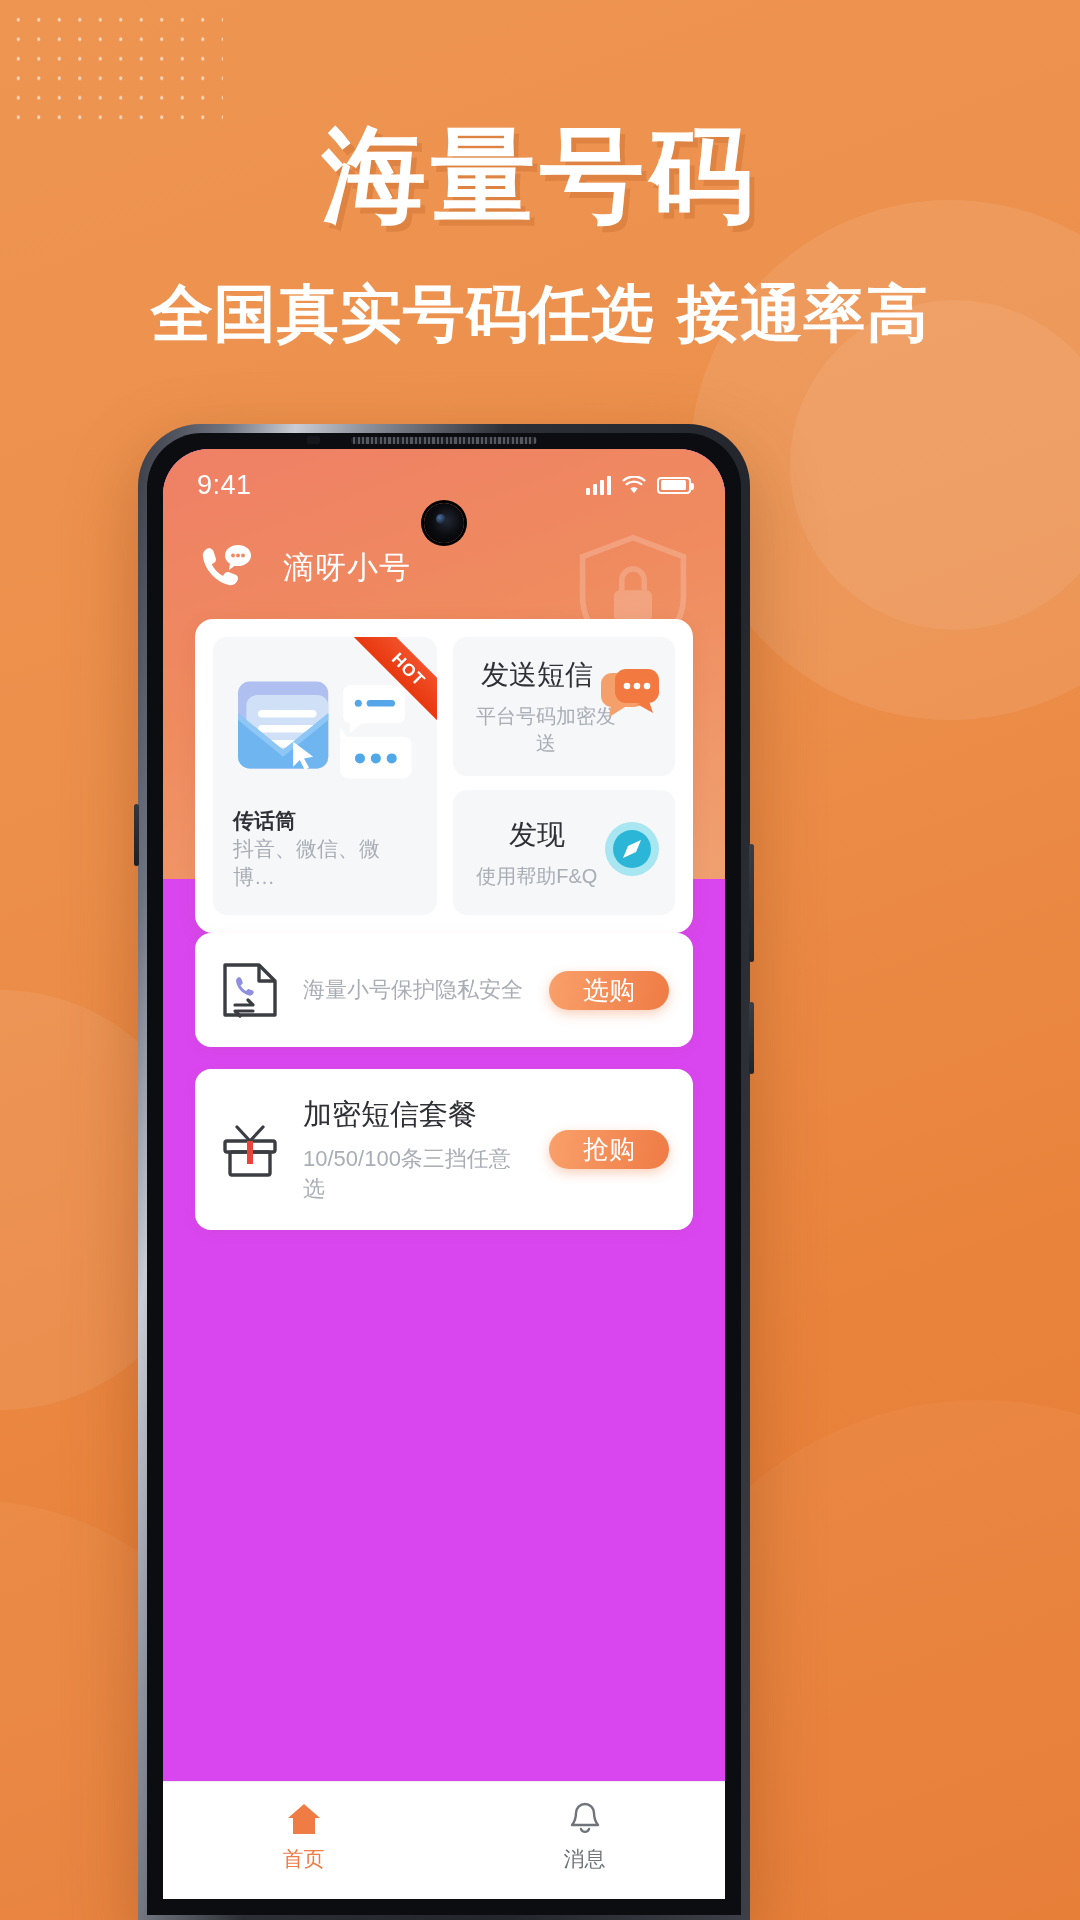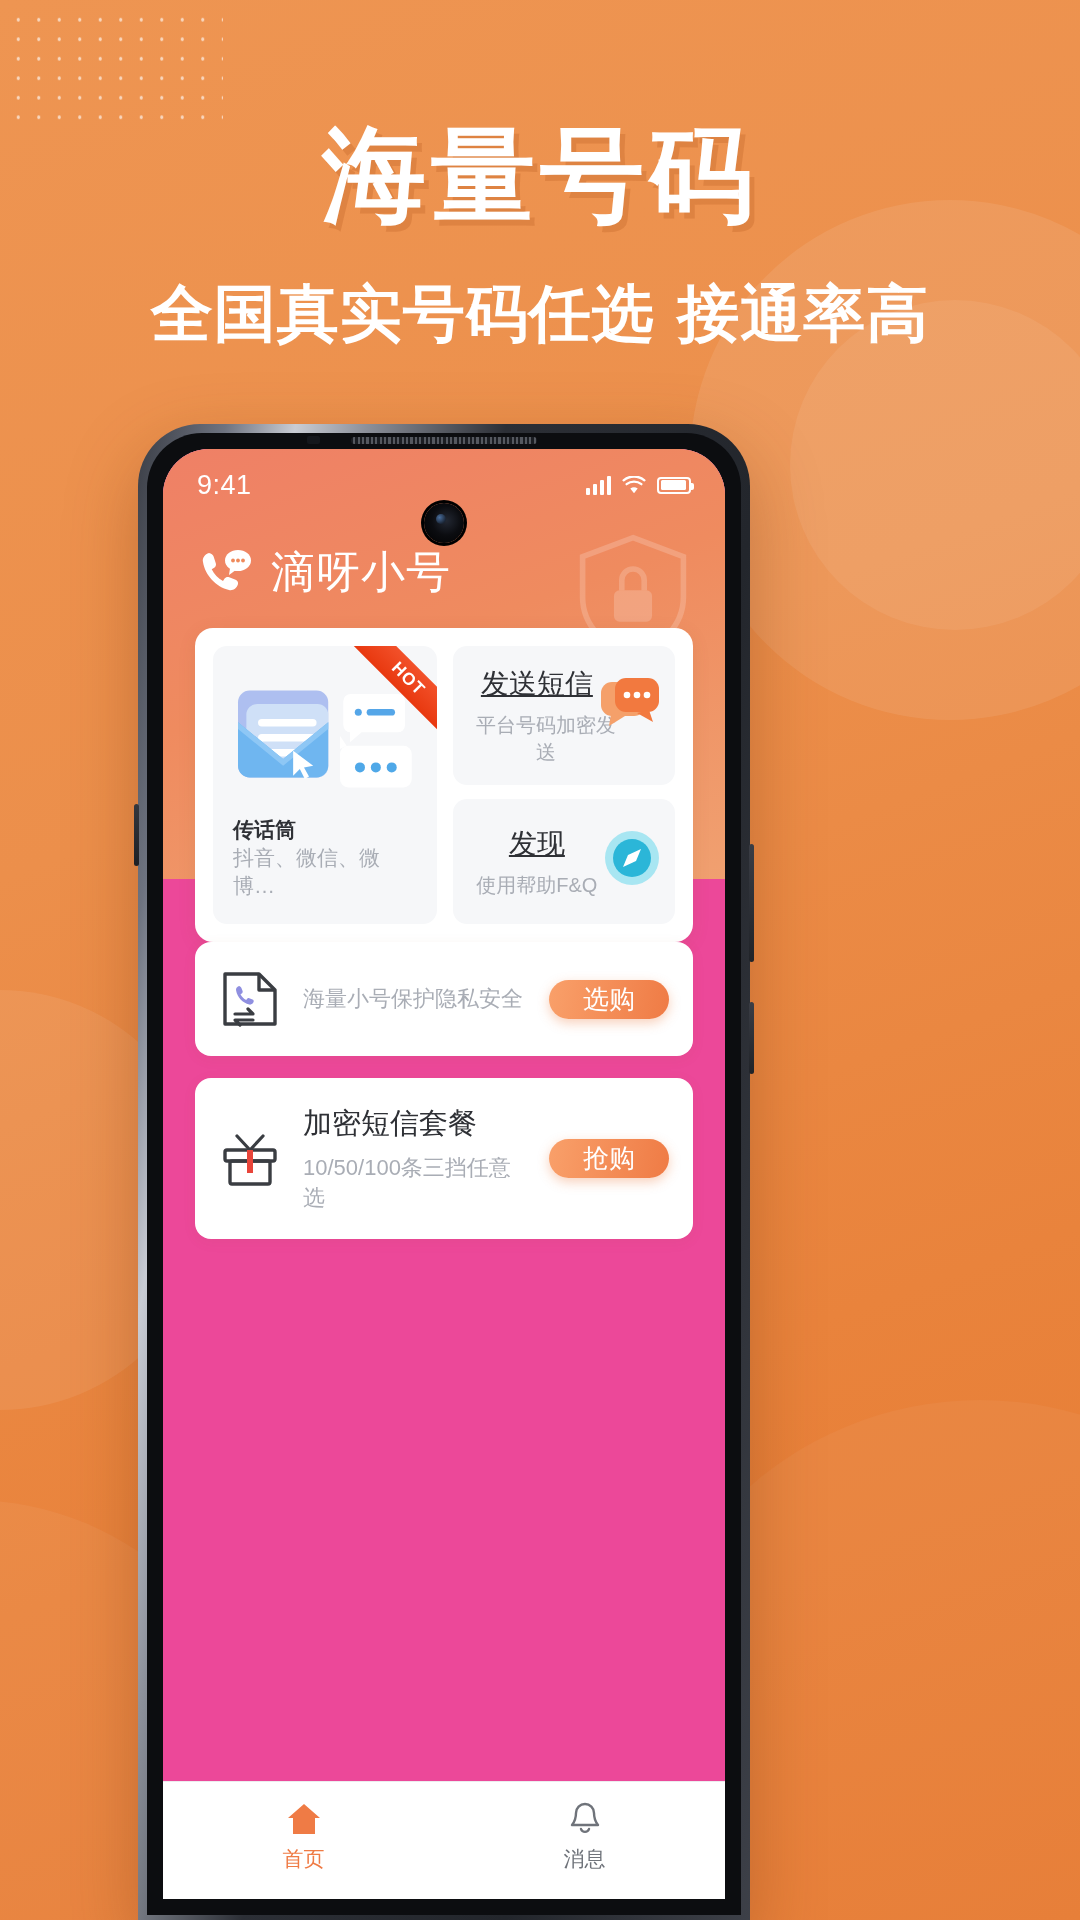--- a/index.html
+++ b/index.html
@@ -116,21 +116,21 @@
   .side-btn.vol { top: 420px; height: 118px; }
   .side-btn.pwr { top: 578px; height: 72px; }
   .side-btn-l {
     position: absolute; left: -4px; top: 380px; width: 5px; height: 62px;
     border-radius: 3px; background: linear-gradient(180deg,#34373e,#1d2025);
   }
 
   
   #app-screen {
     position: absolute; inset: 0;
-    background: #ec4899;
+    background: #d946ef;
     display: flex; flex-direction: column;
   }
   #app-header-bg {
     position: absolute; left: 0; top: 0; right: 0; height: 430px;
     background: linear-gradient(160deg, #ef8066 0%, #ef8b5f 45%, #f0a070 100%);
   }
   #header-shield {
     position: absolute; right: 36px; top: 84px;
     width: 112px; height: 128px; z-index: 1; opacity: .45;
   }
@@ -153,21 +153,21 @@
   }
   #battery::before{content:"";position:absolute;left:1.5px;top:1.5px;bottom:1.5px;right:3px;background:#fff;border-radius:1.5px;}
   #battery::after{content:"";position:absolute;right:-5px;top:4px;width:3px;height:7px;background:#fff;border-radius:0 2px 2px 0;}
 
   #app-title-row {
     position: relative; z-index: 10;
     display: flex; align-items: center; gap: 16px;
     padding: 22px 0 0 36px;
   }
   #app-title-text {
-    color: #fff; font-size: 44px; font-weight: 500; letter-spacing: 1px;
+    color: #fff; font-size: 31px; font-weight: 500; letter-spacing: 1px; margin-left: 12px;
   }
 
   #content-scroll { position: relative; z-index: 10; padding: 0 32px; }
 
   
   #feature-panel {
     margin-top: 26px;
     background: #fff;
     border-radius: 18px;
     padding: 18px;
@@ -191,21 +191,21 @@
   .mg-title { font-size: 21px; color: #2f3136; font-weight: 700; }
   .mg-sub { font-size: 21px; color: #a9adb5; }
 
   .right-col { width: 50%; display: flex; flex-direction: column; gap: 14px; }
   .mini-card {
     background: #f6f7f9; border-radius: 14px;
     padding: 20px 18px; position: relative;
     height: 50%;
     display:flex; flex-direction: column; justify-content: center;
   }
-  .mini-title { font-size: 28px; color:#2f3136; font-weight:500; text-align:center; margin-bottom: 9px; text-decoration: underline;}
+  .mini-title { font-size: 28px; color:#2f3136; font-weight:500; text-align:center; margin-bottom: 9px;}
   .mini-sub { font-size: 20px; color:#a9adb5; text-align:center; }
   .mini-icon { position: absolute; right: 14px; }
   .mini-icon.chat { top: 30px; }
   .mini-icon.compass { top: 30px; }
 
   
   #packages-title {
     font-size: 27px; color: #3a3d42; font-weight: 500;
     margin: 32px 0 18px 6px;
   }

